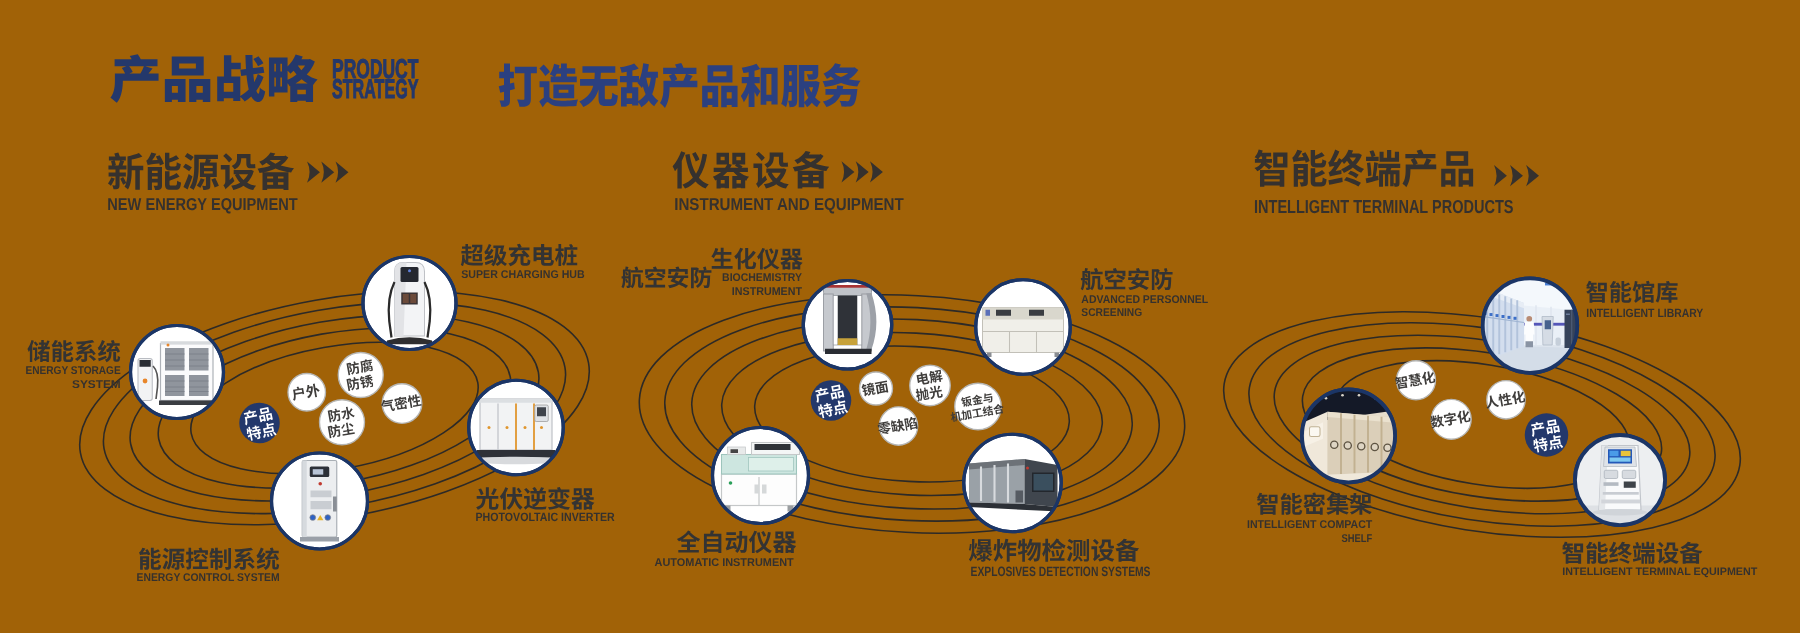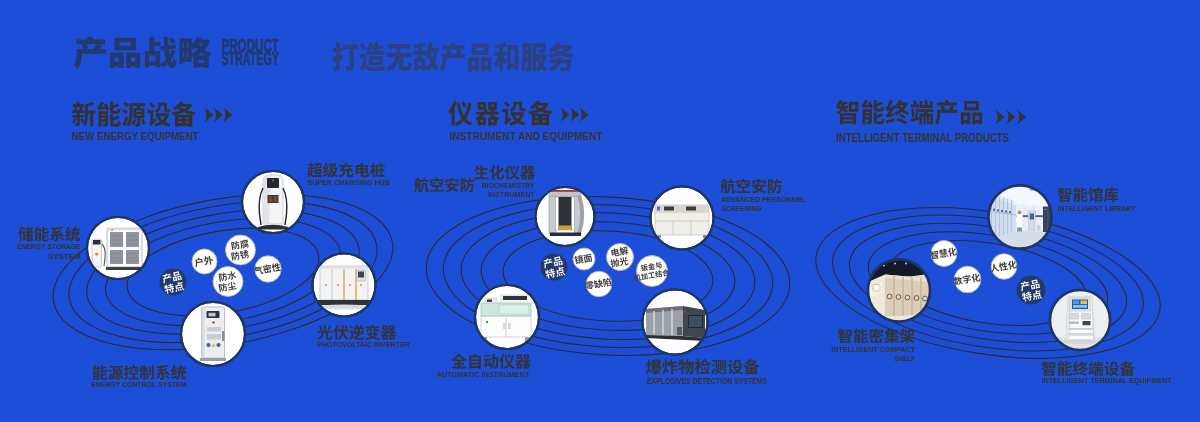--- a/index.html
+++ b/index.html
@@ -1,15 +1,15 @@
 <!DOCTYPE html>
 <html><head><meta charset="utf-8"><title>产品战略</title>
 <style>
 html,body{margin:0;padding:0;background:#fff}
-.page{position:relative;width:1200px;height:422px;background:#1d4ed8;overflow:hidden}
+.page{position:relative;width:1200px;height:422px;background:#a16207;overflow:hidden}
 </style></head>
 <body>
 <div class="page">
 <svg width="1200" height="422" viewBox="0 0 1200 422">
 <g transform="translate(73.0,64.9) scale(1,0.96)">
         <path d="M13.5 -28.7C13.9 -28.0 14.4 -27.2 14.8 -26.4H3.4V-21.6H11.2L8.2 -20.3C9.0 -19.2 9.8 -17.8 10.4 -16.6H3.6V-11.7C3.6 -8.2 3.4 -3.3 0.6 0.2C1.7 0.8 4.0 2.8 4.9 3.8C8.2 -0.3 8.9 -7.1 8.9 -11.6H32.7V-16.6H26.0L28.7 -20.1L23.8 -21.6H32.0V-26.4H20.8C20.4 -27.5 19.6 -28.9 18.8 -29.9ZM13.2 -16.6 15.5 -17.6C15.1 -18.8 14.1 -20.3 13.1 -21.6H22.9C22.4 -20.0 21.5 -18.0 20.6 -16.6Z M46.4 -23.5H57.6V-20.0H46.4ZM41.5 -28.3V-15.2H62.8V-28.3ZM36.9 -12.7V3.3H41.6V1.6H45.6V3.2H50.7V-12.7ZM41.6 -3.2V-7.9H45.6V-3.2ZM53.1 -12.7V3.3H57.9V1.6H62.2V3.2H67.2V-12.7ZM57.9 -3.2V-7.9H62.2V-3.2Z M95.9 -26.6C97.1 -25.1 98.4 -22.9 99.0 -21.6L102.6 -23.7C101.9 -25.1 100.5 -27.1 99.3 -28.5ZM90.6 -29.4C90.7 -25.9 90.8 -22.7 91.0 -19.7L87.2 -19.2L87.8 -14.9L91.3 -15.3C91.7 -11.5 92.2 -8.2 92.8 -5.5C91.2 -3.7 89.2 -2.2 87.2 -1.0V-14.4H81.2V-19.6H87.5V-24.0H81.2V-29.2H76.3V-14.4H71.8V2.7H76.2V0.6H82.5V2.5H87.2V-0.2C88.3 0.7 89.4 1.9 90.1 2.8C91.6 1.9 93.1 0.7 94.5 -0.6C95.7 1.8 97.3 3.2 99.3 3.3C100.8 3.3 102.8 2.1 103.8 -4.0C103.0 -4.4 101.0 -5.8 100.2 -6.8C100.1 -4.0 99.8 -2.5 99.3 -2.5C98.8 -2.6 98.3 -3.3 97.9 -4.6C99.9 -7.5 101.6 -10.8 102.7 -14.1L98.9 -16.2C98.3 -14.3 97.5 -12.4 96.5 -10.7C96.3 -12.2 96.0 -14.0 95.9 -16.0L103.2 -17.0L102.5 -21.2L95.6 -20.3C95.4 -23.1 95.3 -26.2 95.3 -29.4ZM76.2 -3.9V-9.9H82.5V-3.9Z M124.1 -29.7C122.9 -26.6 121.0 -23.7 118.7 -21.5V-27.6H106.3V-0.6H109.9V-3.3H118.7V-9.8C119.3 -9.1 119.7 -8.3 120.1 -7.7L120.5 -7.9V3.3H125.2V2.3H130.9V3.3H135.7V-8.5C136.5 -9.8 137.8 -11.5 138.7 -12.4C136.0 -13.2 133.6 -14.4 131.5 -15.9C133.8 -18.4 135.7 -21.4 136.9 -24.9L133.6 -26.6L132.8 -26.4H127.9C128.3 -27.0 128.6 -27.7 128.8 -28.4ZM109.9 -23.3H110.9V-17.9H109.9ZM109.9 -7.6V-13.8H110.9V-7.6ZM115.0 -13.8V-7.6H113.9V-13.8ZM115.0 -17.9H113.9V-23.3H115.0ZM118.7 -12.3V-18.4C119.5 -17.7 120.2 -16.9 120.6 -16.4C121.3 -17.1 122.0 -17.8 122.7 -18.5C123.3 -17.6 124.0 -16.8 124.7 -15.9C122.9 -14.4 120.9 -13.2 118.7 -12.3ZM125.2 -2.1V-5.3H130.9V-2.1ZM130.4 -22.2C129.7 -21.1 128.8 -20.0 127.9 -18.9C127.0 -20.0 126.1 -21.0 125.5 -22.1L125.6 -22.2ZM124.0 -9.7C125.4 -10.5 126.8 -11.5 128.1 -12.6C129.3 -11.5 130.6 -10.5 132.1 -9.7Z" fill="#24386b"></path>
       </g>
 <text x="221.4" y="52" textLength="57.5" lengthAdjust="spacingAndGlyphs" stroke="#24386b" stroke-width="0.7" font-family="Liberation Sans, sans-serif" font-weight="bold" font-size="18" fill="#24386b" text-anchor="start">PRODUCT</text>
 <text x="221.4" y="65.3" textLength="57.5" lengthAdjust="spacingAndGlyphs" stroke="#24386b" stroke-width="0.7" font-family="Liberation Sans, sans-serif" font-weight="bold" font-size="18" fill="#24386b" text-anchor="start">STRATEGY</text>
 <g transform="translate(331.7,68.5) scale(1,1.14)">

